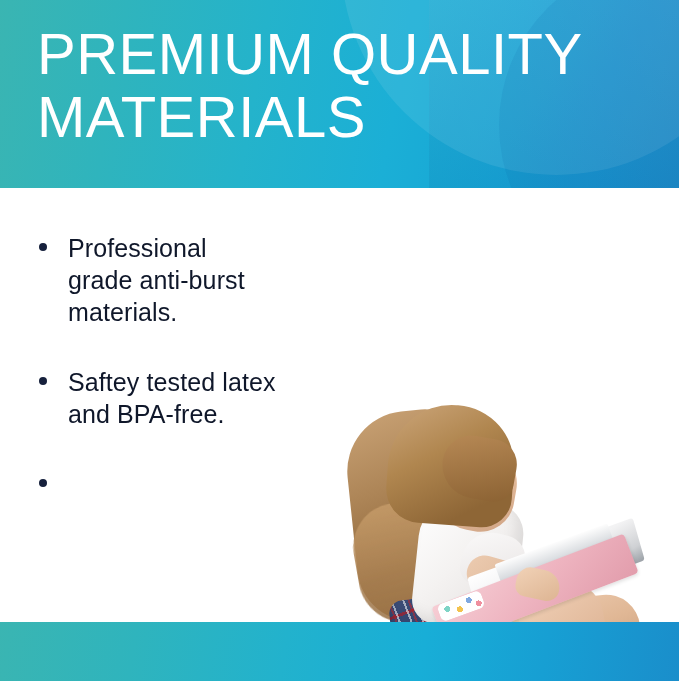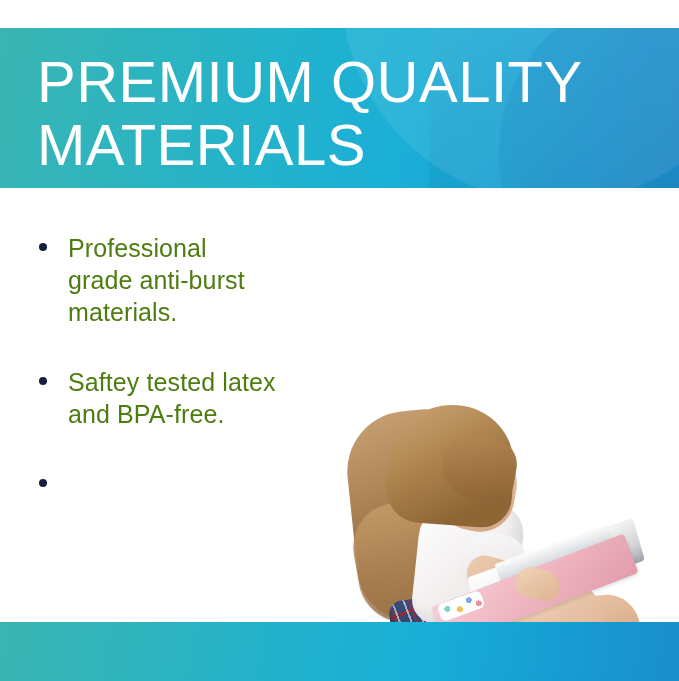--- a/index.html
+++ b/index.html
@@ -27,21 +27,20 @@
     height: 188px;
     overflow: hidden;
     background: linear-gradient(100deg,
                 #3ab5b2 0%,
                 #2fb4bd 18%,
                 #24b3cb 38%,
                 #1bafd6 58%,
                 #17a5d6 74%,
                 #1897d2 88%,
                 #1b8ecb 100%);
-    margin-top: 28px;
   }
   .header-circle-a {
     position: absolute;
     width: 430px;
     height: 430px;
     border-radius: 50%;
     right: -92px;
     top: -255px;
     background: rgba(255,255,255,0.085);
   }
@@ -98,21 +97,21 @@
   .bullet-dot {
     position: absolute;
     left: 9px;
     top: 11px;
     width: 8px;
     height: 8px;
     border-radius: 50%;
     background: #16203c;
   }
   .bullet-text {
-    color: #4d7c0f;
+    color: #0f172a;
     font-size: 25px;
     line-height: 32px;
     font-weight: 400;
     letter-spacing: 0.1px;
     white-space: pre-line;
   }
 
   
   .photo-stage {
     position: absolute;

